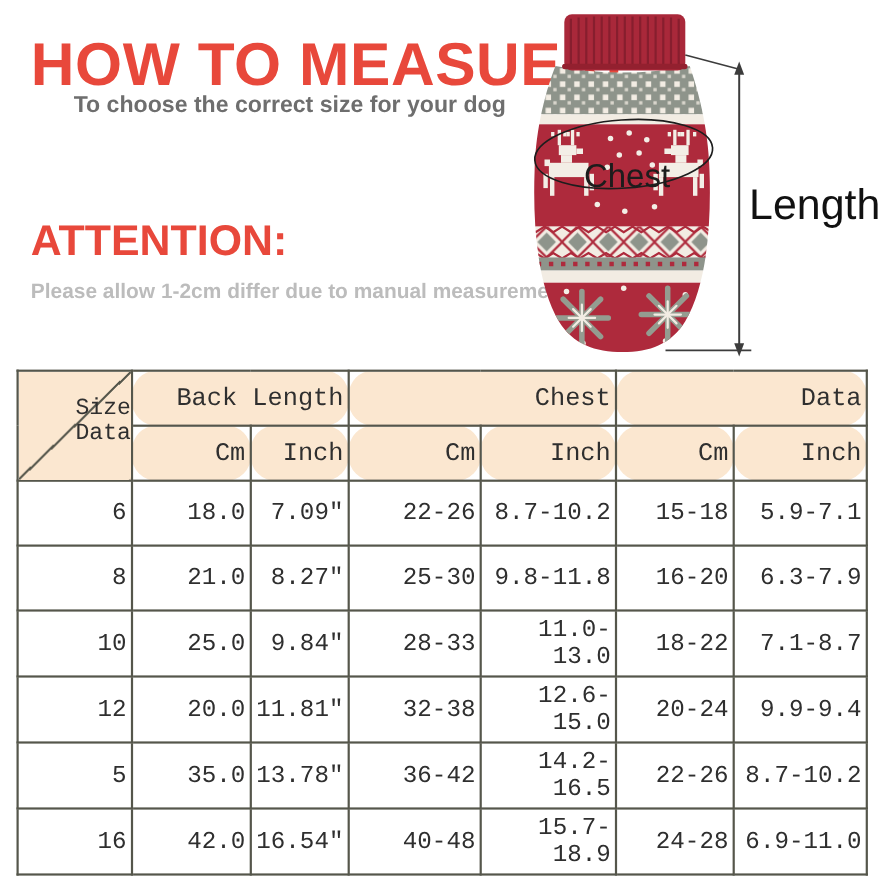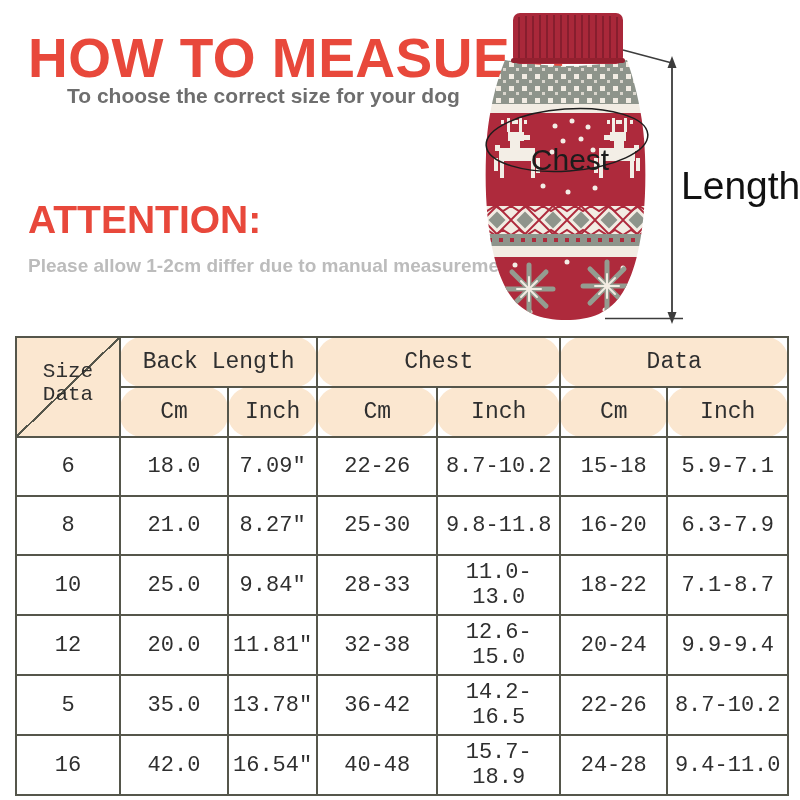--- a/index.html
+++ b/index.html
@@ -15,21 +15,21 @@
                    color:#e8483b;white-space:nowrap;text-align:center;}
   .attention-body{position:absolute;left:28px;top:252px;font-size:19px;font-weight:700;
                   color:#bcbcbc;line-height:1.5;white-space:nowrap;}
 
   
   .diagram{position:absolute;left:455px;top:0;width:345px;height:335px;}
 
   
   .size-table{position:absolute;left:15px;top:336px;border-collapse:collapse;table-layout:fixed;
               font-family:"Liberation Mono","DejaVu Sans Mono",monospace;color:#2f2f2f;}
-  .size-table td,.size-table th{border:2px solid #55564b;text-align:center;
+  .size-table td,.size-table th{border:2px solid #55564b;text-align:right;
               font-weight:400;padding:4px;overflow:hidden;}
   .size-table thead tr{height:50px;}
   .size-table thead th{background:#fbe7d0;font-size:23px;border-radius:22px;}
   .size-table tbody tr{height:59px;}
   .size-table tbody td{background:#ffffff;font-size:22px;}
   .corner{background:#fbe7d0;position:relative;
           background-image:linear-gradient(to bottom right,
             transparent calc(50% - 1px), #55564b calc(50% - 1px),
             #55564b calc(50% + 1px), transparent calc(50% + 1px));}
   .corner-label{position:absolute;left:0;right:0;top:50%;transform:translateY(-58%);
@@ -263,18 +263,18 @@
         <td>22-26</td>
         <td>8.7-10.2</td>
       </tr>
       <tr>
         <td>16</td>
         <td>42.0</td>
         <td>16.54″</td>
         <td>40-48</td>
         <td>15.7-18.9</td>
         <td>24-28</td>
-        <td>9.4-11.0</td>
+        <td>6.9-11.0</td>
       </tr>
     </tbody>
   </table>
 
 </div>
 
 </body></html>

